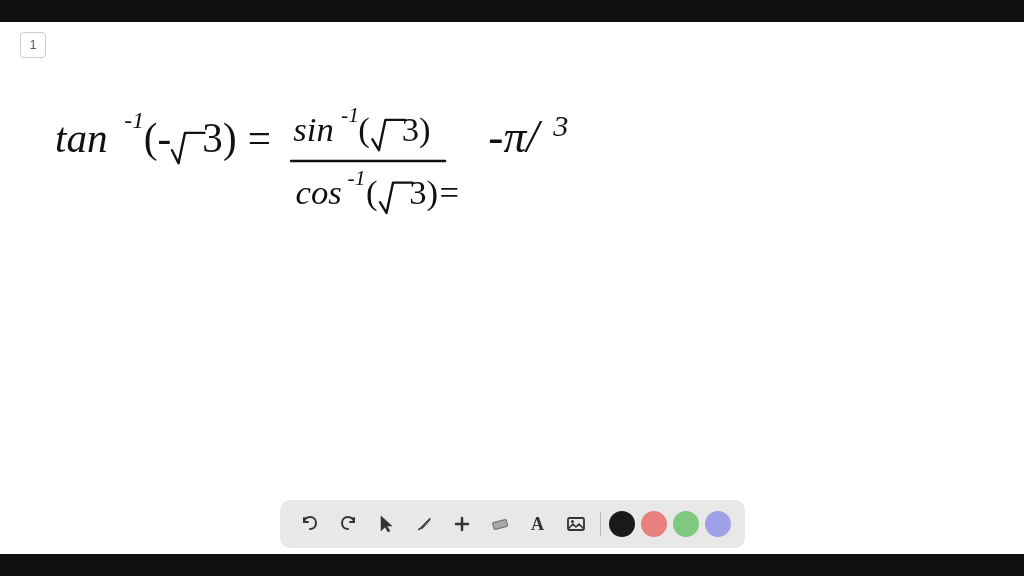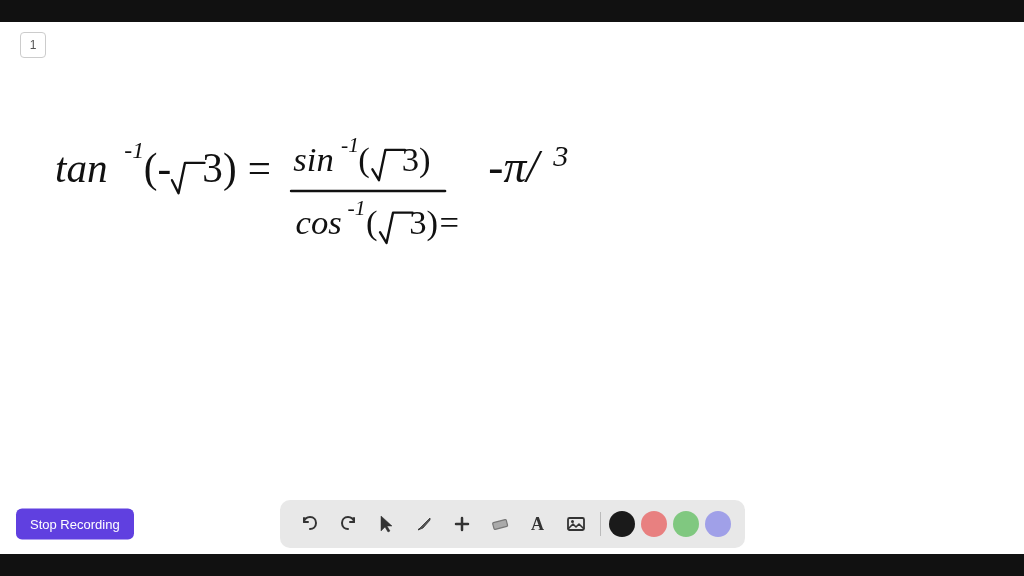--- a/index.html
+++ b/index.html
@@ -37,21 +37,21 @@
       border-radius: 4px;
       display: flex;
       align-items: center;
       justify-content: center;
       font-size: 12px;
       color: #555;
     }
 
     .math-content {
       position: absolute;
-      top: 82px;
+      top: 52px;
       left: 55px;
       width: 650px;
       height: 200px;
     }
 
     .math-content svg {
       width: 100%;
       height: 100%;
     }
 
@@ -162,21 +162,20 @@
 
       <text x="355" y="108" font-family="Georgia, serif" font-size="32" fill="#111" stroke="none">=</text>
 
       <text x="400" y="60" font-family="Georgia, serif" font-size="42" fill="#111" stroke="none" font-style="italic">-π/</text>
       <text x="460" y="45" font-family="Georgia, serif" font-size="28" fill="#111" stroke="none" font-style="italic">3</text>
     </svg>
   </div>
 </div>
 
 <div class="toolbar-row">
-  <button class="stop-recording-btn">Stop Recording</button>
 
   <div class="toolbar-container">
 
     <button class="tool-btn" title="Undo">
       <svg width="18" height="18" viewBox="0 0 18 18" fill="none" xmlns="http://www.w3.org/2000/svg">
         <path d="M3 7 C3 4 6 2 9 2 C13 2 15 5 15 8 C15 12 12 14 9 14" stroke="#333" stroke-width="2" stroke-linecap="round" fill="none"></path>
         <polyline points="3,3 3,7 7,7" stroke="#333" stroke-width="2" stroke-linecap="round" stroke-linejoin="round" fill="none"></polyline>
       </svg>
     </button>
 

